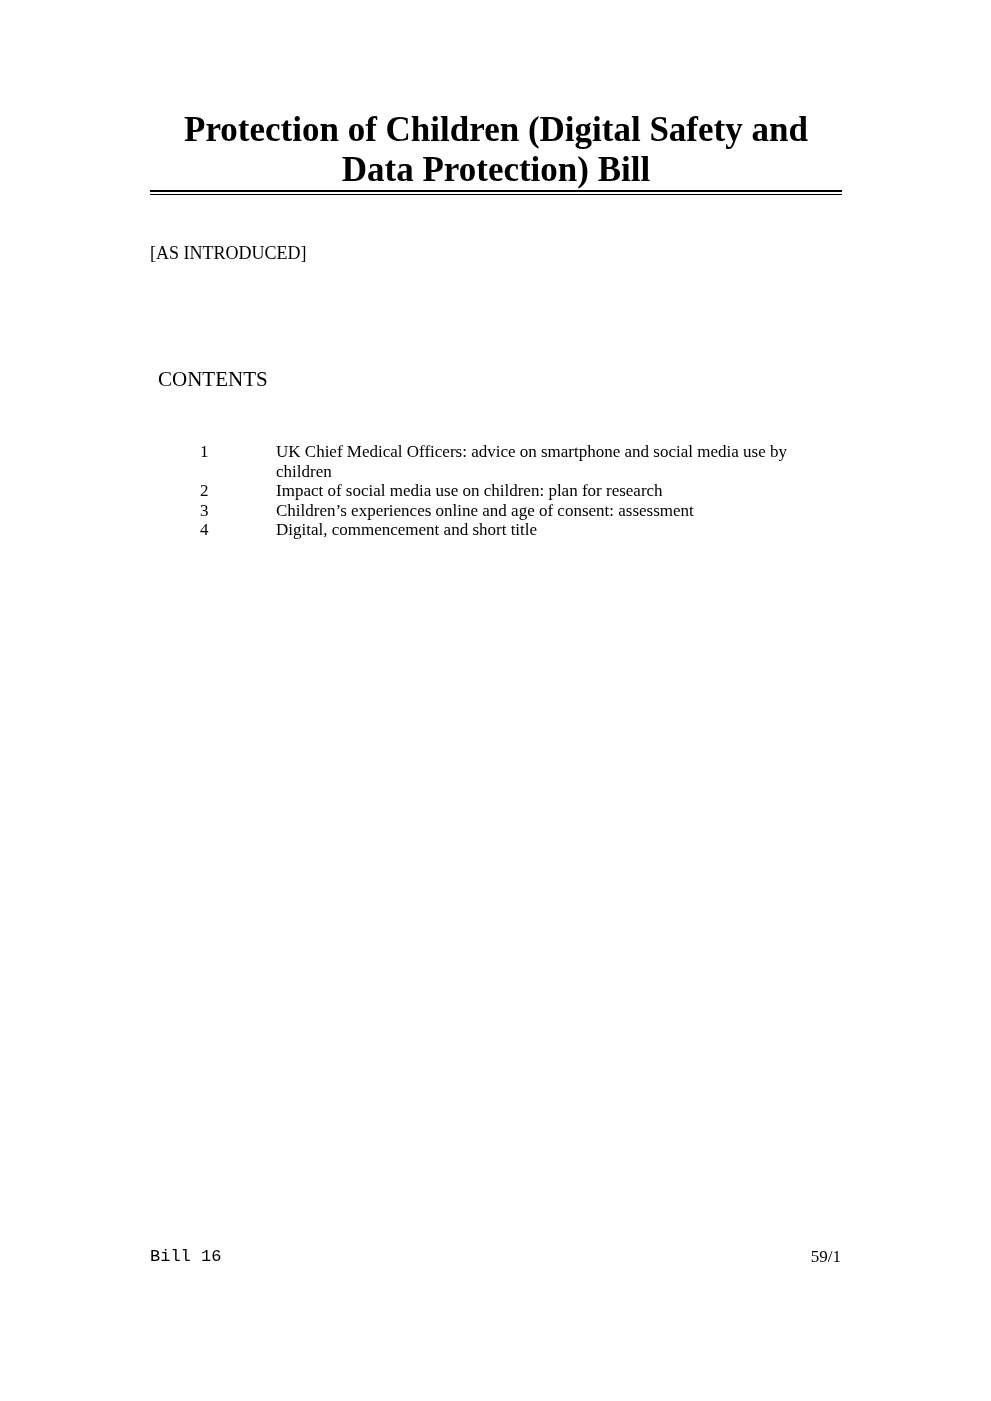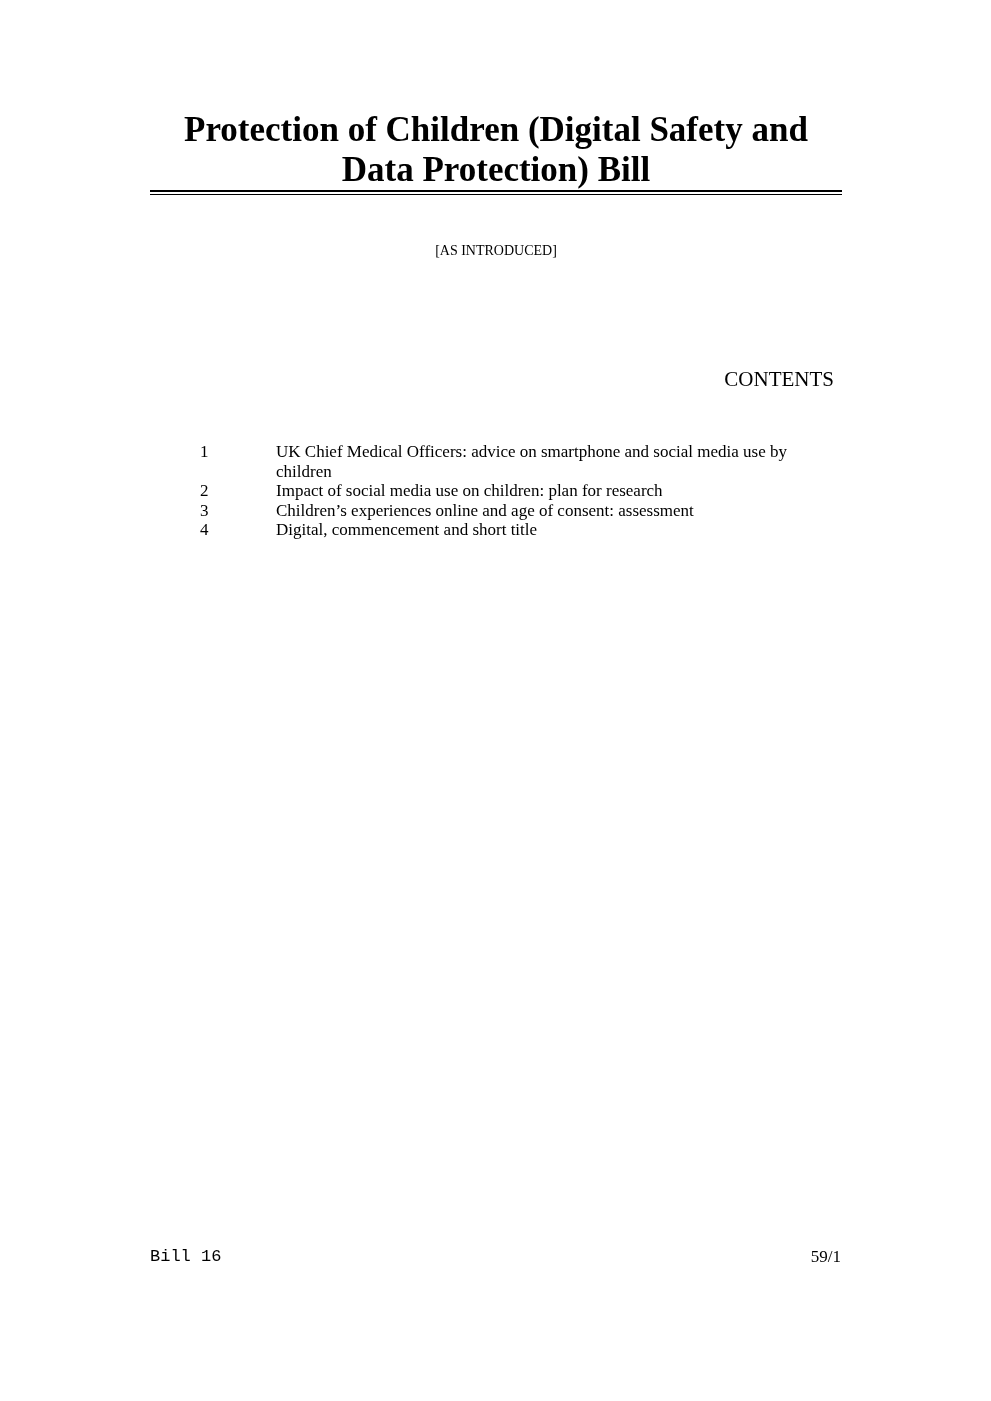--- a/index.html
+++ b/index.html
@@ -1,22 +1,22 @@
 <!DOCTYPE html>
 <html><head>
 <meta charset="utf-8">
 <style>
   html, body { margin: 0; padding: 0; background: #ffffff; }
   body { width: 991px; height: 1401px; position: relative; overflow: hidden; font-family: "Liberation Serif", "DejaVu Serif", serif; color: #000; }
   .title { position: absolute; left: 150px; top: 110px; width: 692px; text-align: center; font-weight: bold; font-size: 35px; line-height: 40px; }
   .rule { position: absolute; left: 150px; width: 692px; background: #000; }
   .rule.r1 { top: 190px; height: 2px; }
   .rule.r2 { top: 194px; height: 1px; }
-  .status { position: absolute; left: 150px; top: 243px; width: 692px; text-align: center; font-size: 14px; }
-  .contents-h { position: absolute; left: 142px; top: 367px; width: 692px; text-align: right; font-size: 21px; }
+  .status { position: absolute; left: 150px; top: 243px; width: 692px; text-align: left; font-size: 18px; }
+  .contents-h { position: absolute; left: 158px; top: 367px; width: 692px; text-align: left; font-size: 21px; }
   .toc { position: absolute; left: 196px; top: 442px; width: 650px; font-size: 17px; line-height: 19.5px; }
   .toc-row { display: flex; }
   .toc-num { width: 33px; text-align: left; padding-left: 4px; box-sizing: border-box; }
   .toc-text { flex: 1; margin-left: 47px; }
   .footer-left { position: absolute; left: 150px; top: 1247px; font-size: 17px; font-family: Liberation Mono, monospace; }
   .footer-right { position: absolute; right: 150px; top: 1247px; font-size: 17px; }
 </style>
 </head>
 <body>
 

